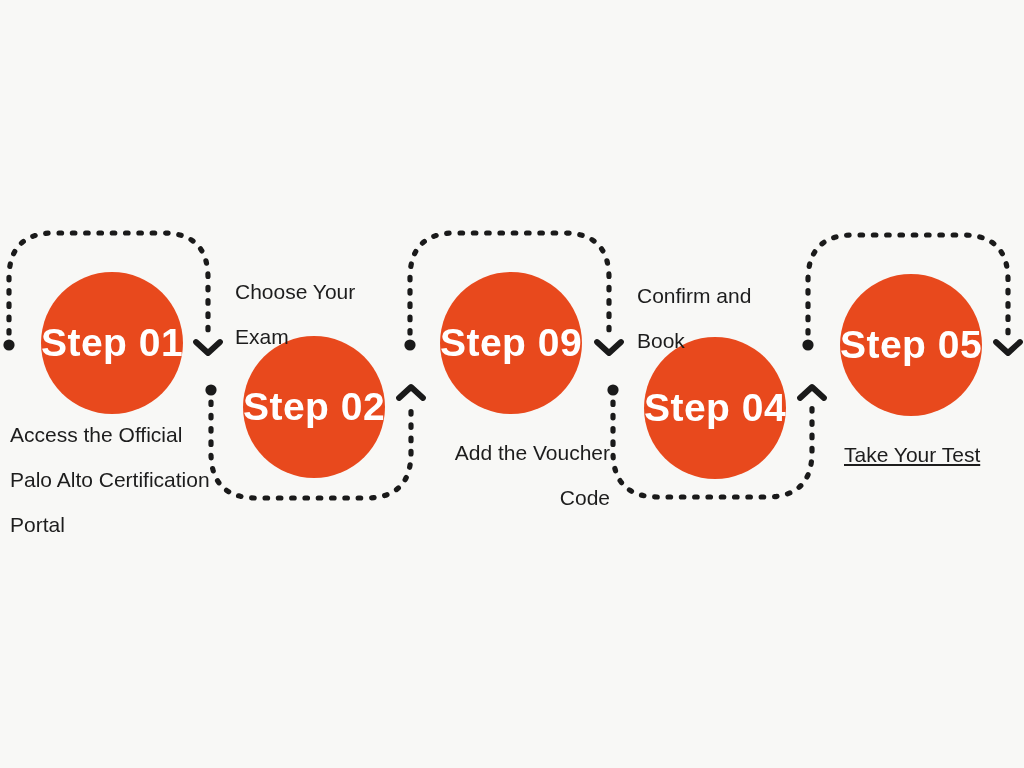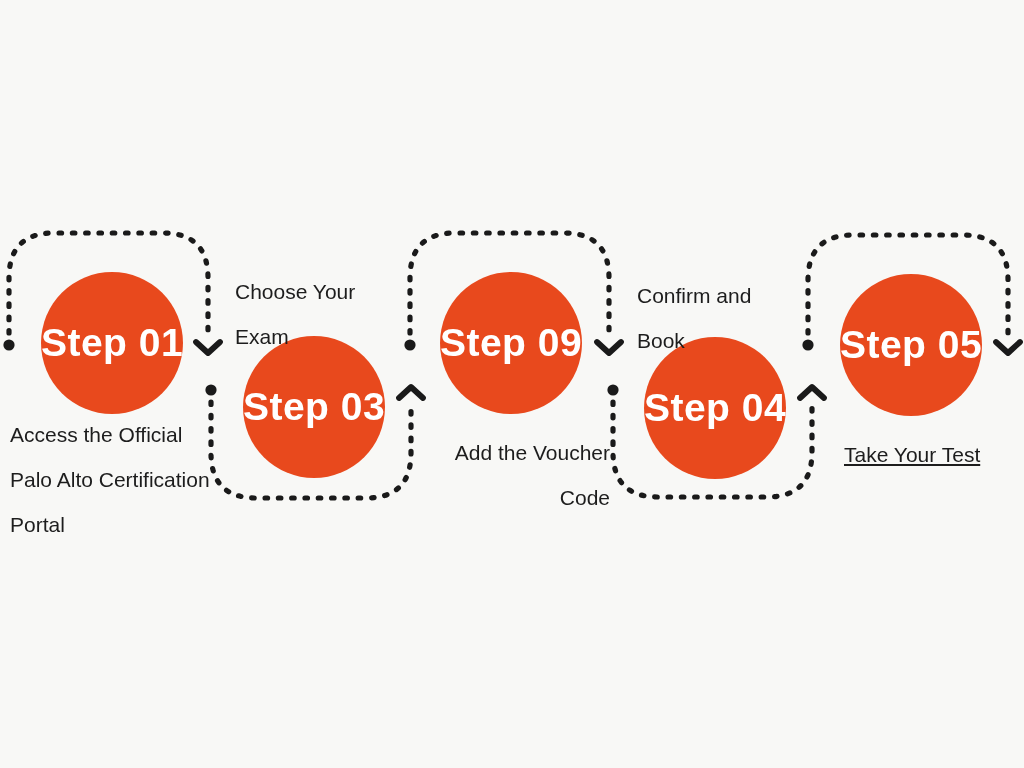--- a/index.html
+++ b/index.html
@@ -112,21 +112,21 @@
       <circle class="start-dot" cx="808" cy="345" r="5.6"></circle>
       <path class="dash-path" d="M 808 333 L 808 280 Q 808 235 853 235 L 963 235 Q 1008 235 1008 280 L 1008 336"></path>
       <polyline class="chevron" points="996,342 1008,353 1020,342"></polyline>
     </g>
   </svg>
 
   <div class="circle c1">
     <span class="step-label">Step 01</span>
   </div>
   <div class="circle c2">
-    <span class="step-label">Step 03</span>
+    <span class="step-label">Step 02</span>
   </div>
   <div class="circle c3">
     <span class="step-label">Step 09</span>
   </div>
   <div class="circle c4">
     <span class="step-label">Step 04</span>
   </div>
   <div class="circle c5">
     <span class="step-label">Step 05</span>
   </div>

